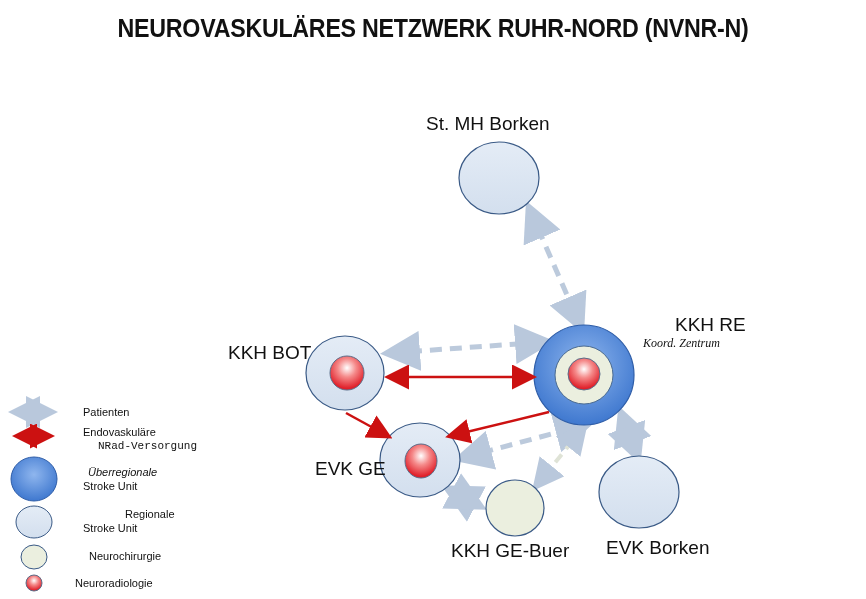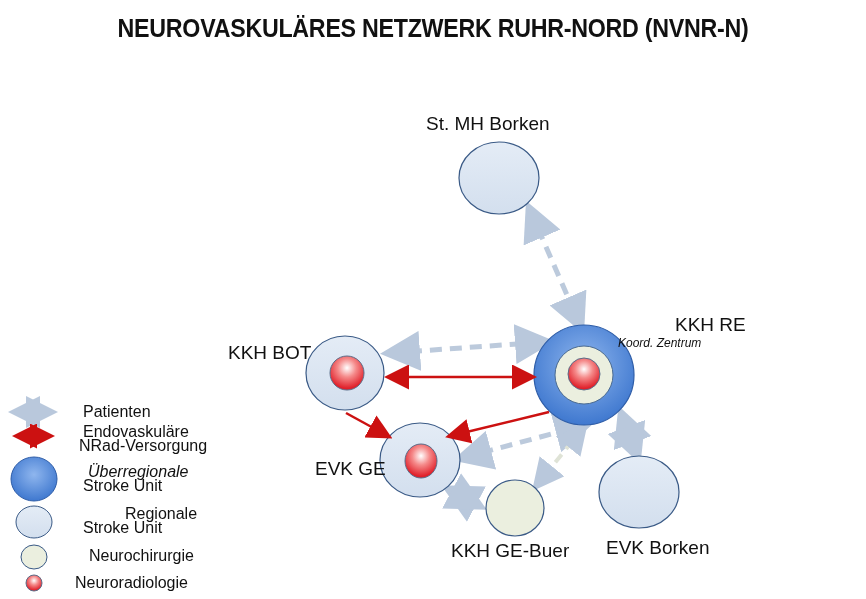--- a/index.html
+++ b/index.html
@@ -1,21 +1,21 @@
 <!DOCTYPE html>
 <html><head>
 <meta charset="utf-8">
 <style>
   html,body{margin:0;padding:0;background:#fff;}
   body{width:866px;height:599px;position:relative;overflow:hidden;font-family:"Liberation Sans",sans-serif;color:#111;}
   .title{position:absolute;left:0;top:14px;width:866px;text-align:center;font-weight:bold;font-size:25px;letter-spacing:-0.3px;transform:scaleX(0.93);transform-origin:center;}
   svg.diagram{position:absolute;left:0;top:0;}
   .lbl{position:absolute;font-size:19px;white-space:nowrap;}
   .sub{position:absolute;font-size:12px;font-style:italic;white-space:nowrap;}
-  .leg{position:absolute;font-size:16px;line-height:14px;white-space:nowrap;}
+  .leg{position:absolute;font-size:11px;line-height:14px;white-space:nowrap;}
 </style>
 </head>
 <body>
 
 <div class="title">NEUROVASKULÄRES NETZWERK RUHR-NORD (NVNR-N)</div>
 
 <svg class="diagram" width="866" height="599" viewBox="0 0 866 599">
   <defs>
     <radialGradient id="redG" cx="50%" cy="35%" r="60%">
       <stop offset="0%" stop-color="#ffffff"></stop>
@@ -70,26 +70,26 @@
     <ellipse cx="34" cy="479" rx="23" ry="22" fill="url(#blueG)" stroke="#2e5da8"></ellipse>
     <ellipse cx="34" cy="522" rx="18" ry="16" fill="url(#regG)" stroke="#3a5a86"></ellipse>
     <ellipse cx="34" cy="557" rx="13" ry="12" fill="#ebefdf" stroke="#3a5a86"></ellipse>
     <ellipse cx="34" cy="583" rx="8" ry="8" fill="url(#redG)" stroke="#5a6e8a"></ellipse>
   </g>
 </svg>
 
 <div class="lbl" style="left:426px;top:113px;">St. MH Borken</div>
 <div class="lbl" style="left:228px;top:342px;">KKH BOT</div>
 <div class="lbl" style="left:643px;top:314px;margin-left:32px;">KKH RE</div>
-<div class="sub" style="left:618px;top:336px;">Koord. Zentrum</div>
+<div class="sub" style="left:643px;top:336px;font-family:Liberation Serif, serif;">Koord. Zentrum</div>
 <div class="lbl" style="left:315px;top:458px;">EVK GE</div>
 <div class="lbl" style="left:451px;top:540px;">KKH GE-Buer</div>
 <div class="lbl" style="left:606px;top:537px;">EVK Borken</div>
 
 <div class="leg" style="left:83px;top:405px;">Patienten</div>
 <div class="leg" style="left:83px;top:425px;">Endovaskuläre</div>
-<div class="leg" style="left:79px;top:439px;">NRad-Versorgung</div>
+<div class="leg" style="left:98px;top:439px;font-family:Liberation Mono, monospace;">NRad-Versorgung</div>
 <div class="leg" style="left:88px;top:465px;font-style:italic;">Überregionale</div>
 <div class="leg" style="left:83px;top:479px;">Stroke Unit</div>
 <div class="leg" style="left:83px;top:507px;margin-left:42px;">Regionale</div>
 <div class="leg" style="left:83px;top:521px;">Stroke Unit</div>
 <div class="leg" style="left:89px;top:549px;">Neurochirurgie</div>
 <div class="leg" style="left:75px;top:576px;">Neuroradiologie</div>
 
 </body></html>

